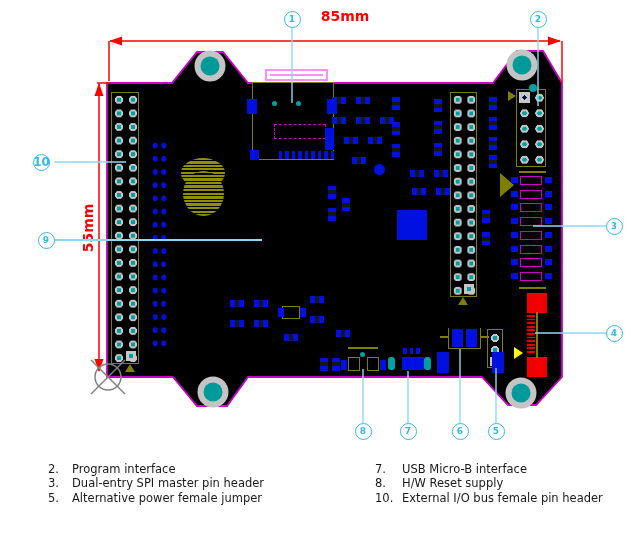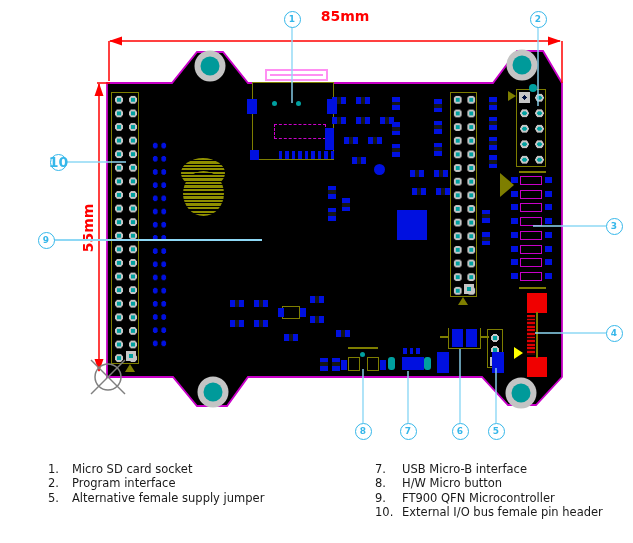--- a/index.html
+++ b/index.html
@@ -268,26 +268,25 @@
 
   <div class="callout" style="left:283.5px;top:10.5px">1</div>
   <div class="callout" style="left:529.5px;top:10.5px">2</div>
   <div class="callout" style="left:605.5px;top:217.5px">3</div>
   <div class="callout" style="left:605.5px;top:324.5px">4</div>
   <div class="callout" style="left:487.5px;top:422.5px">5</div>
   <div class="callout" style="left:451.5px;top:422.5px">6</div>
   <div class="callout" style="left:399.5px;top:422.5px">7</div>
   <div class="callout" style="left:354.5px;top:422.5px">8</div>
   <div class="callout" style="left:37.5px;top:231.5px">9</div>
-  <div class="callout" style="left:50px;top:153.5px;font-size:14px">10</div>
+  <div class="callout" style="left:33px;top:153.5px;font-size:12px">10</div>
 
   <div class="legend-col" id="legend-left">
-    <div><span class="legend-num">1.</span><span>Micro SD card socket</span></div>
     <div><span class="legend-num">2.</span><span>Program interface</span></div>
-    <div><span class="legend-num">5.</span><span>Alternative female supply jumper</span></div>
+    <div><span class="legend-num">3.</span><span>Dual-entry SPI master pin header</span></div>
+    <div><span class="legend-num">5.</span><span>Alternative power female jumper</span></div>
   </div>
   <div class="legend-col" id="legend-right">
     <div><span class="legend-num">7.</span><span>USB Micro-B interface</span></div>
-    <div><span class="legend-num">8.</span><span>H/W Micro button</span></div>
-    <div><span class="legend-num">9.</span><span>FT900 QFN Microcontroller</span></div>
+    <div><span class="legend-num">8.</span><span>H/W Reset supply</span></div>
     <div><span class="legend-num">10.</span><span>External I/O bus female pin header</span></div>
   </div>
 </div>
 
 </body></html>

